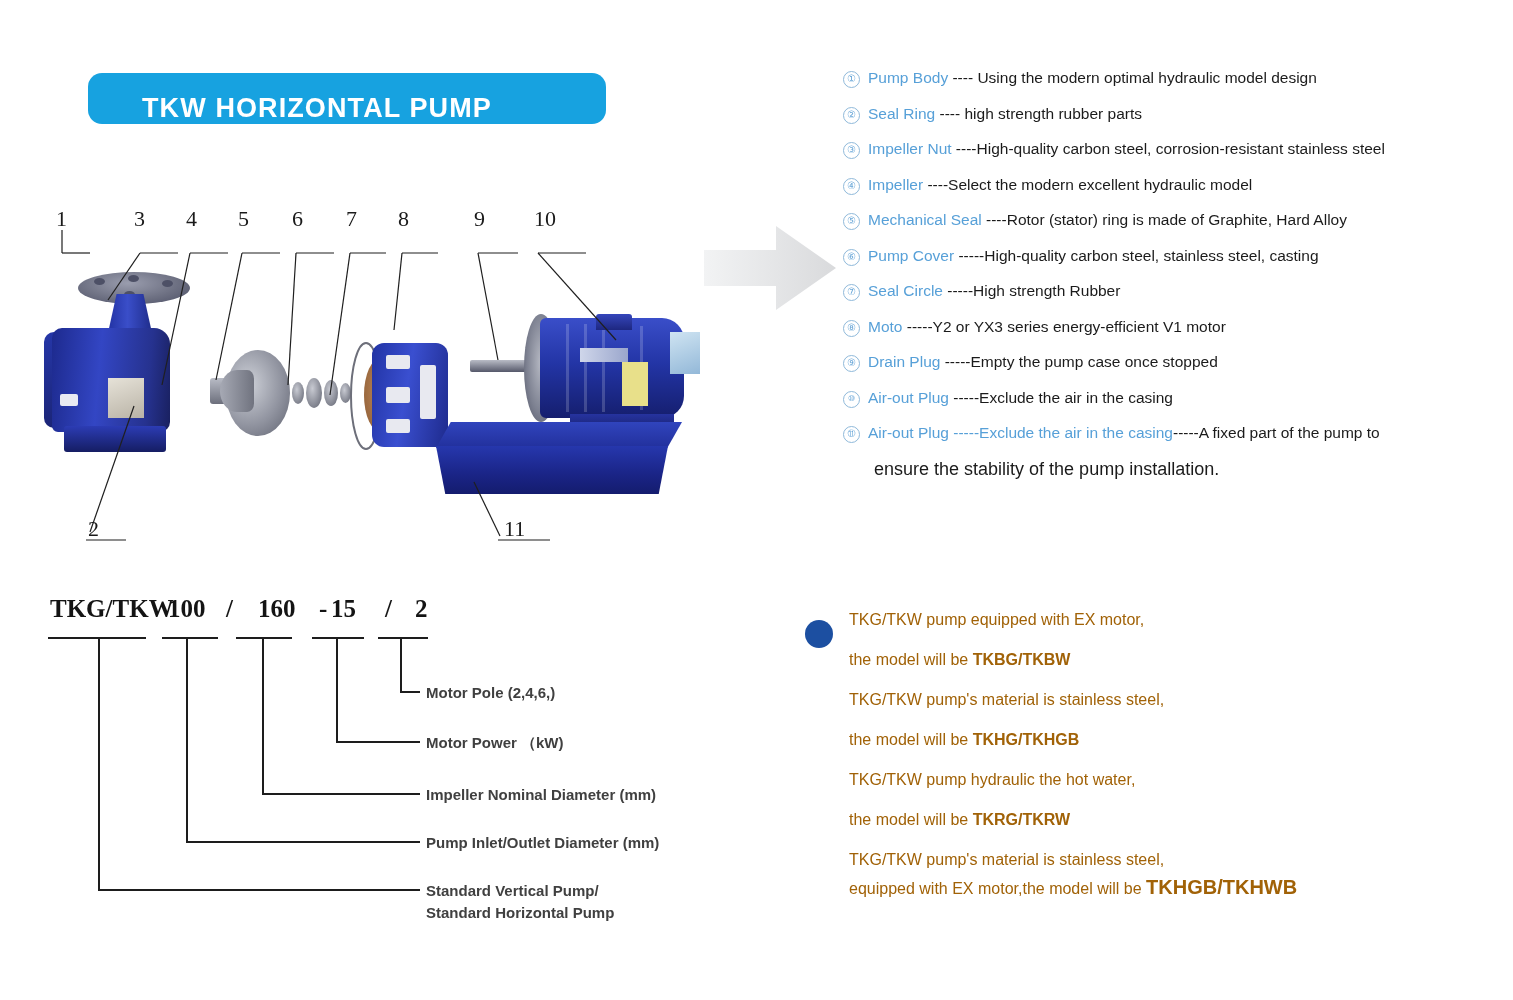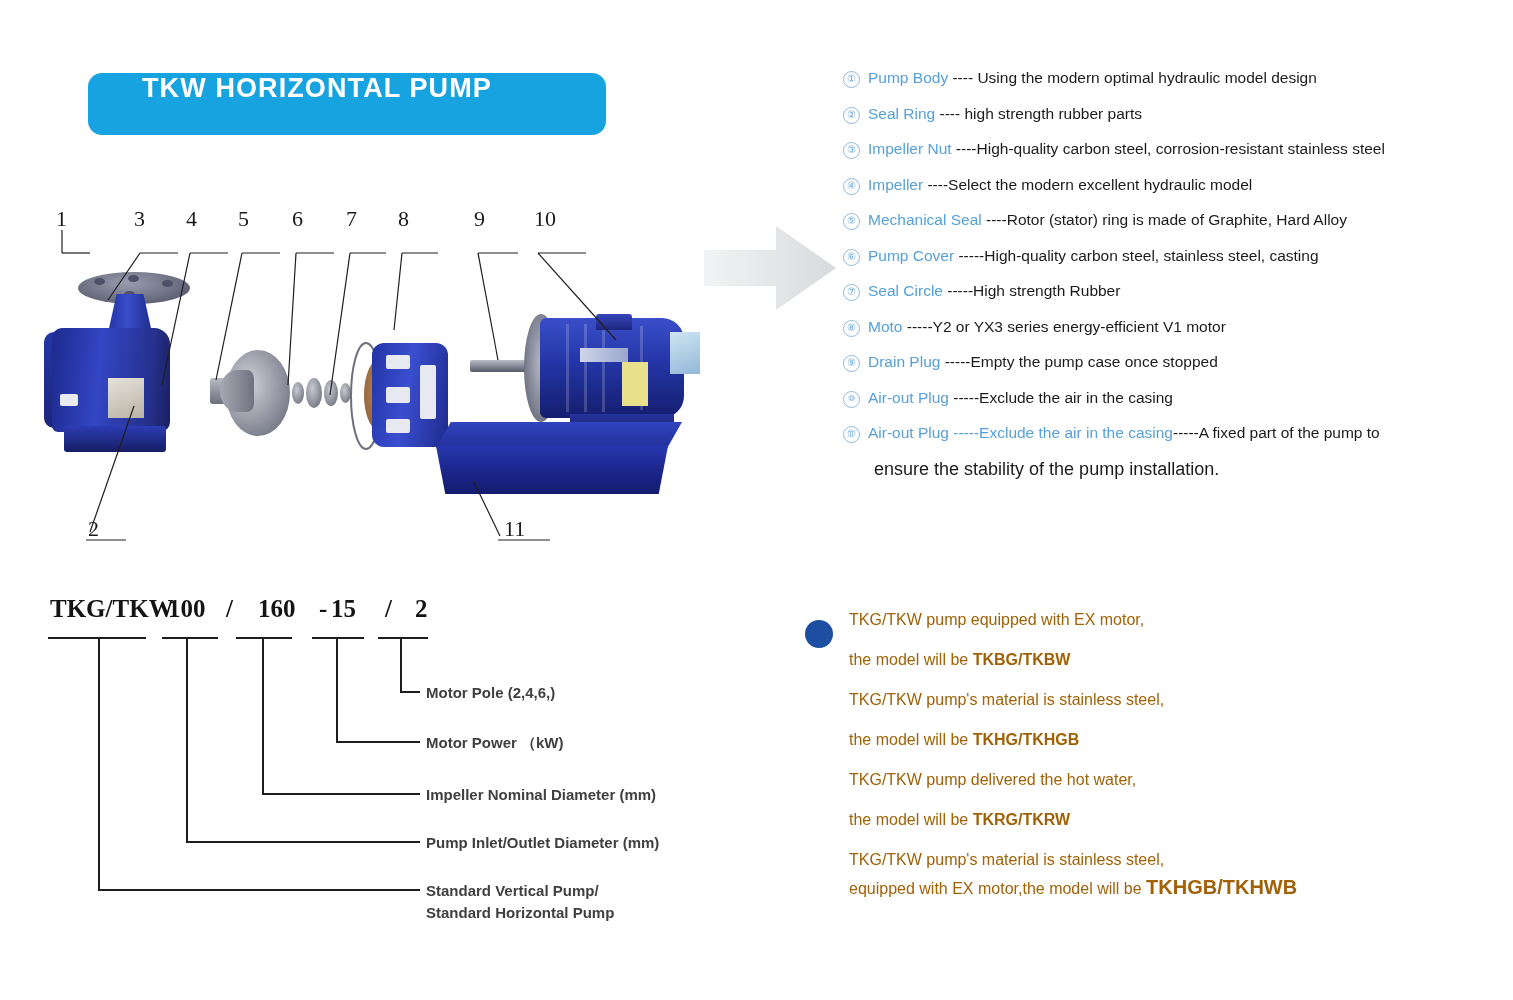--- a/index.html
+++ b/index.html
@@ -8,23 +8,23 @@
     background:#ffffff;
     font-family:"Liberation Sans", sans-serif;
     color:#1a1a1a;
     overflow:hidden;
     position:relative;
   }
   .page{position:absolute;inset:0;}
 
   
   .banner{
-    position:absolute;left:88px;top:73px;width:518px;height:62px;
+    position:absolute;left:88px;top:73px;width:518px;height:51px;
     background:#17a2e0;border-radius:14px;
-    display:flex;align-items:flex-start;
+    display:flex;align-items:flex-end;
   }
   .banner-text{
     margin-left:54px;color:#ffffff;font-size:27px;font-weight:bold;
     letter-spacing:1.1px;
   }
 
   
   .diagram{position:absolute;left:30px;top:210px;width:700px;height:350px;}
   .num{
     position:absolute;font-family:"Liberation Serif", serif;
@@ -425,21 +425,21 @@
       <div class="note-line">
         <span>the model will be </span><span class="b">TKBG/TKBW</span>
       </div>
       <div class="note-line">
         <span>TKG/TKW pump's material is stainless steel,</span>
       </div>
       <div class="note-line">
         <span>the model will be </span><span class="b">TKHG/TKHGB</span>
       </div>
       <div class="note-line">
-        <span>TKG/TKW pump delivered the hot water,</span>
+        <span>TKG/TKW pump hydraulic the hot water,</span>
       </div>
       <div class="note-line">
         <span>the model will be </span><span class="b">TKRG/TKRW</span>
       </div>
       <div class="note-line tight">
         <span>TKG/TKW pump's material is stainless steel,</span>
       </div>
       <div class="note-line">
         <span>equipped with EX motor,the model will be </span><span class="big">TKHGB/TKHWB</span>
       </div>

